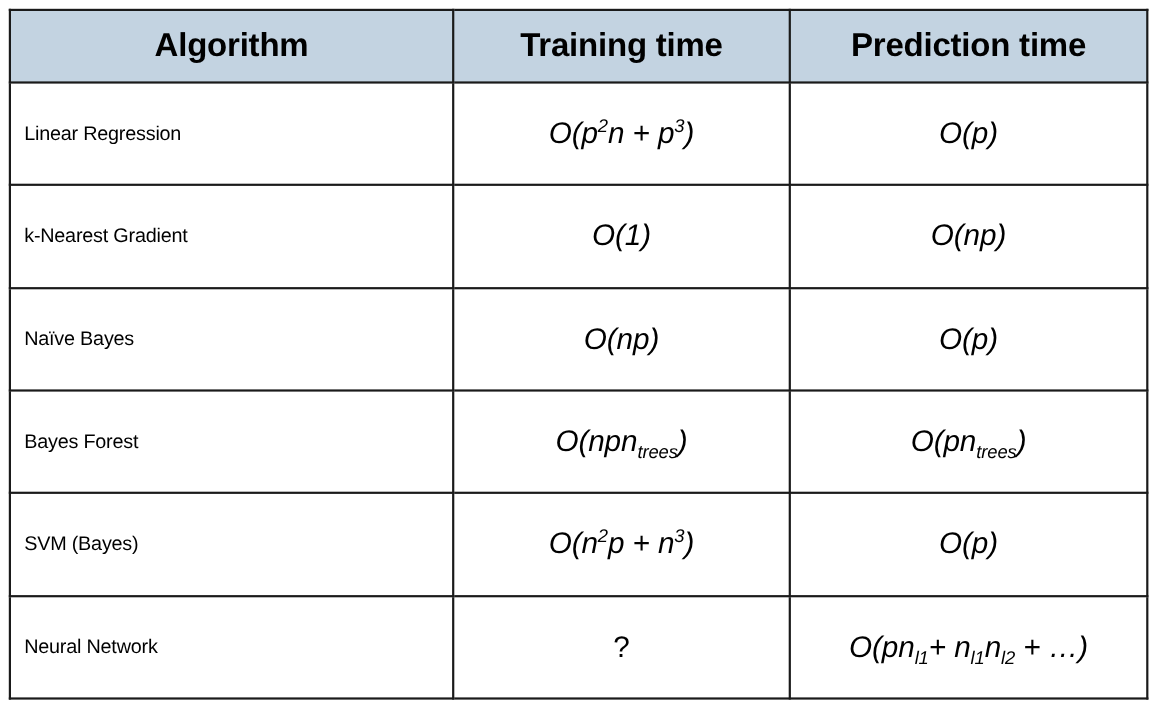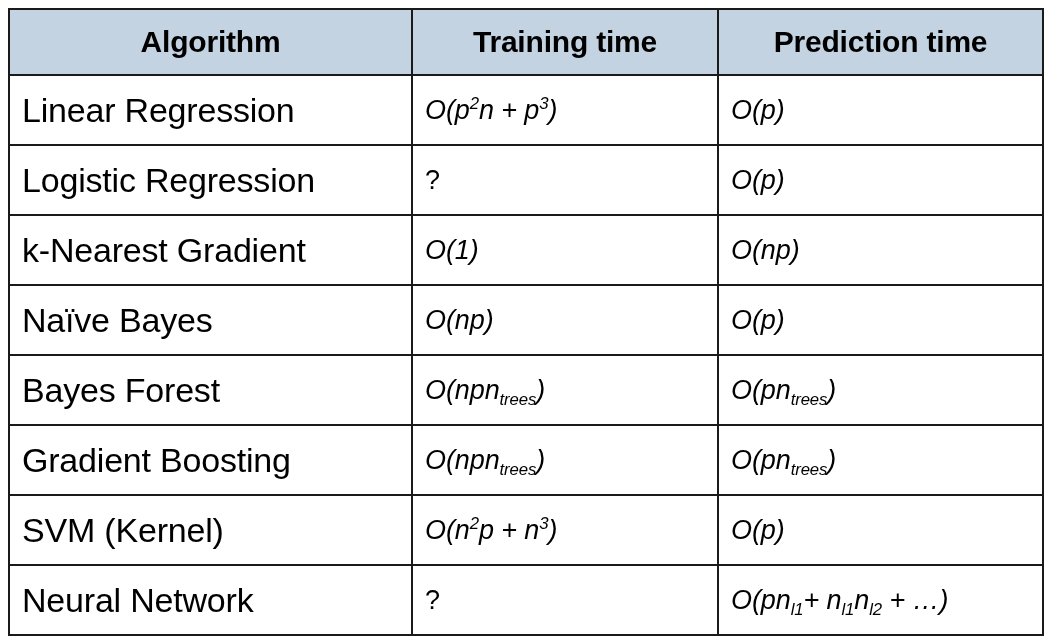--- a/index.html
+++ b/index.html
@@ -50,28 +50,28 @@
     font-weight: bold;
     font-size: 30px;
     text-align: center;
     height: 66px;
     letter-spacing: -0.2px;
   }
 
   tbody tr { height: 62px; }
 
   td.algo-cell {
-    font-size: 34px;
+    font-size: 18px;
     text-align: left;
     letter-spacing: -0.2px;
   }
 
   td.formula-cell {
     font-size: 27px;
-    text-align: left;
+    text-align: center;
     font-style: italic;
     letter-spacing: -0.1px;
   }
 
   
   .f-var   { font-style: italic; }
   .f-plain { font-style: italic; }
   .f-sup   { font-style: italic; font-size: 0.62em; vertical-align: super; line-height: 0; }
   .f-sub   { font-style: italic; font-size: 0.62em; vertical-align: sub;   line-height: 0; }
   .f-q     { font-style: normal; }
@@ -93,46 +93,36 @@
         <th>Prediction time</th>
       </tr>
     </thead>
     <tbody id="table-body">
         <tr>
           <td class="algo-cell">Linear Regression</td>
           <td class="formula-cell"><span class="f-plain">O(</span><span class="f-var">p</span><span class="f-sup">2</span><span class="f-var">n</span><span class="f-plain"> + </span><span class="f-var">p</span><span class="f-sup">3</span><span class="f-plain">)</span></td>
           <td class="formula-cell"><span class="f-plain">O(</span><span class="f-var">p</span><span class="f-plain">)</span></td>
         </tr>
         <tr>
-          <td class="algo-cell">Logistic Regression</td>
-          <td class="formula-cell"><span class="f-q">?</span></td>
-          <td class="formula-cell"><span class="f-plain">O(</span><span class="f-var">p</span><span class="f-plain">)</span></td>
-        </tr>
-        <tr>
           <td class="algo-cell">k-Nearest Gradient</td>
           <td class="formula-cell"><span class="f-plain">O(1)</span></td>
           <td class="formula-cell"><span class="f-plain">O(</span><span class="f-var">np</span><span class="f-plain">)</span></td>
         </tr>
         <tr>
           <td class="algo-cell">Naïve Bayes</td>
           <td class="formula-cell"><span class="f-plain">O(</span><span class="f-var">np</span><span class="f-plain">)</span></td>
           <td class="formula-cell"><span class="f-plain">O(</span><span class="f-var">p</span><span class="f-plain">)</span></td>
         </tr>
         <tr>
           <td class="algo-cell">Bayes Forest</td>
           <td class="formula-cell"><span class="f-plain">O(</span><span class="f-var">npn</span><span class="f-sub">trees</span><span class="f-plain">)</span></td>
           <td class="formula-cell"><span class="f-plain">O(</span><span class="f-var">pn</span><span class="f-sub">trees</span><span class="f-plain">)</span></td>
         </tr>
         <tr>
-          <td class="algo-cell">Gradient Boosting</td>
-          <td class="formula-cell"><span class="f-plain">O(</span><span class="f-var">npn</span><span class="f-sub">trees</span><span class="f-plain">)</span></td>
-          <td class="formula-cell"><span class="f-plain">O(</span><span class="f-var">pn</span><span class="f-sub">trees</span><span class="f-plain">)</span></td>
-        </tr>
-        <tr>
-          <td class="algo-cell">SVM (Kernel)</td>
+          <td class="algo-cell">SVM (Bayes)</td>
           <td class="formula-cell"><span class="f-plain">O(</span><span class="f-var">n</span><span class="f-sup">2</span><span class="f-var">p</span><span class="f-plain"> + </span><span class="f-var">n</span><span class="f-sup">3</span><span class="f-plain">)</span></td>
           <td class="formula-cell"><span class="f-plain">O(</span><span class="f-var">p</span><span class="f-plain">)</span></td>
         </tr>
         <tr>
           <td class="algo-cell">Neural Network</td>
           <td class="formula-cell"><span class="f-q">?</span></td>
           <td class="formula-cell"><span class="f-plain">O(</span><span class="f-var">pn</span><span class="f-sub">l1</span><span class="f-plain">+ </span><span class="f-var">n</span><span class="f-sub">l1</span><span class="f-var">n</span><span class="f-sub">l2</span><span class="f-plain"> + …)</span></td>
         </tr>
       </tbody>
   </table>

